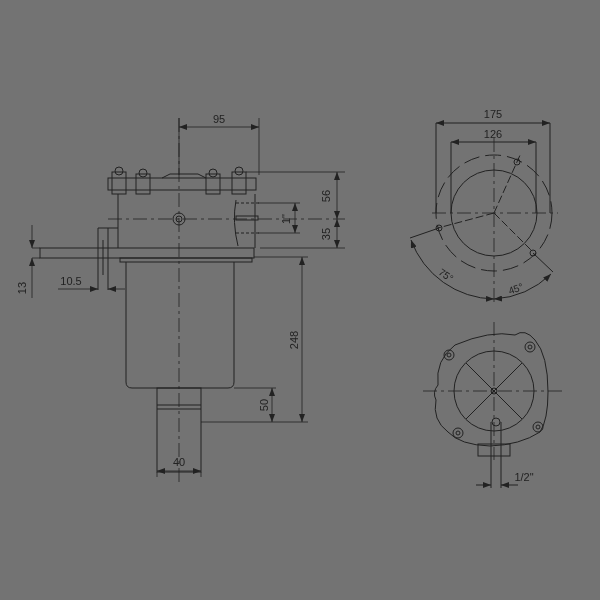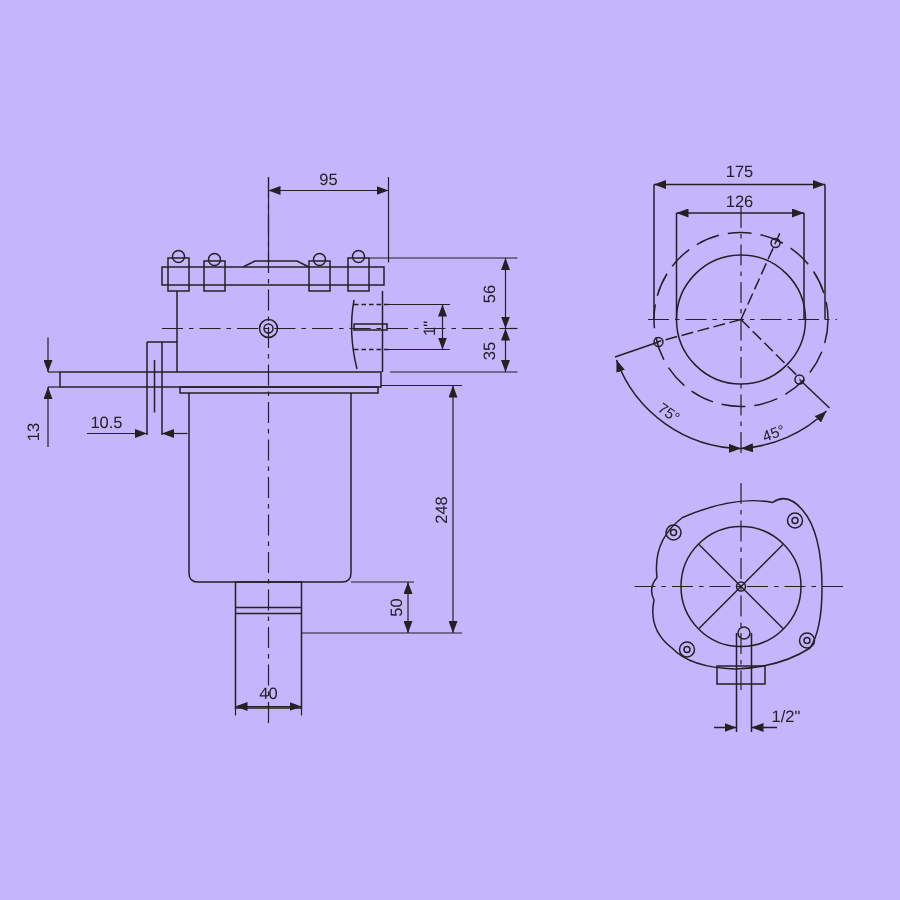--- a/index.html
+++ b/index.html
@@ -1,16 +1,16 @@
 <!DOCTYPE html>
 <html><head>
 <meta charset="utf-8">
 <style>
   html, body { margin:0; padding:0; background:#ffffff; }
-  .canvas { position:relative; width:600px; height:600px; background:#c4b5fd; overflow:hidden; }
+  .canvas { position:relative; width:600px; height:600px; background:#737373; overflow:hidden; }
   svg { position:absolute; left:0; top:0; }
   .dim { font-family:"Liberation Sans", sans-serif; font-size:11px; fill:#222; }
 </style>
 </head>
 <body>
 
 <div class="canvas">
 <svg width="600" height="600" viewBox="0 0 600 600">
   <defs>
     <marker id="ar" markerWidth="8" markerHeight="6" refX="8" refY="3" orient="auto" markerUnits="userSpaceOnUse">

